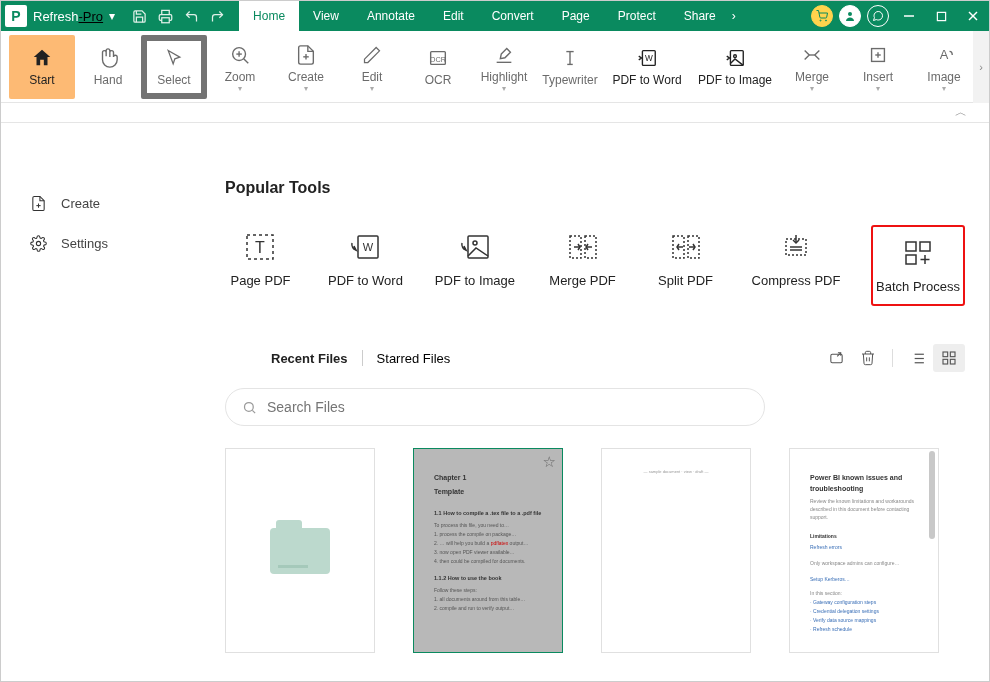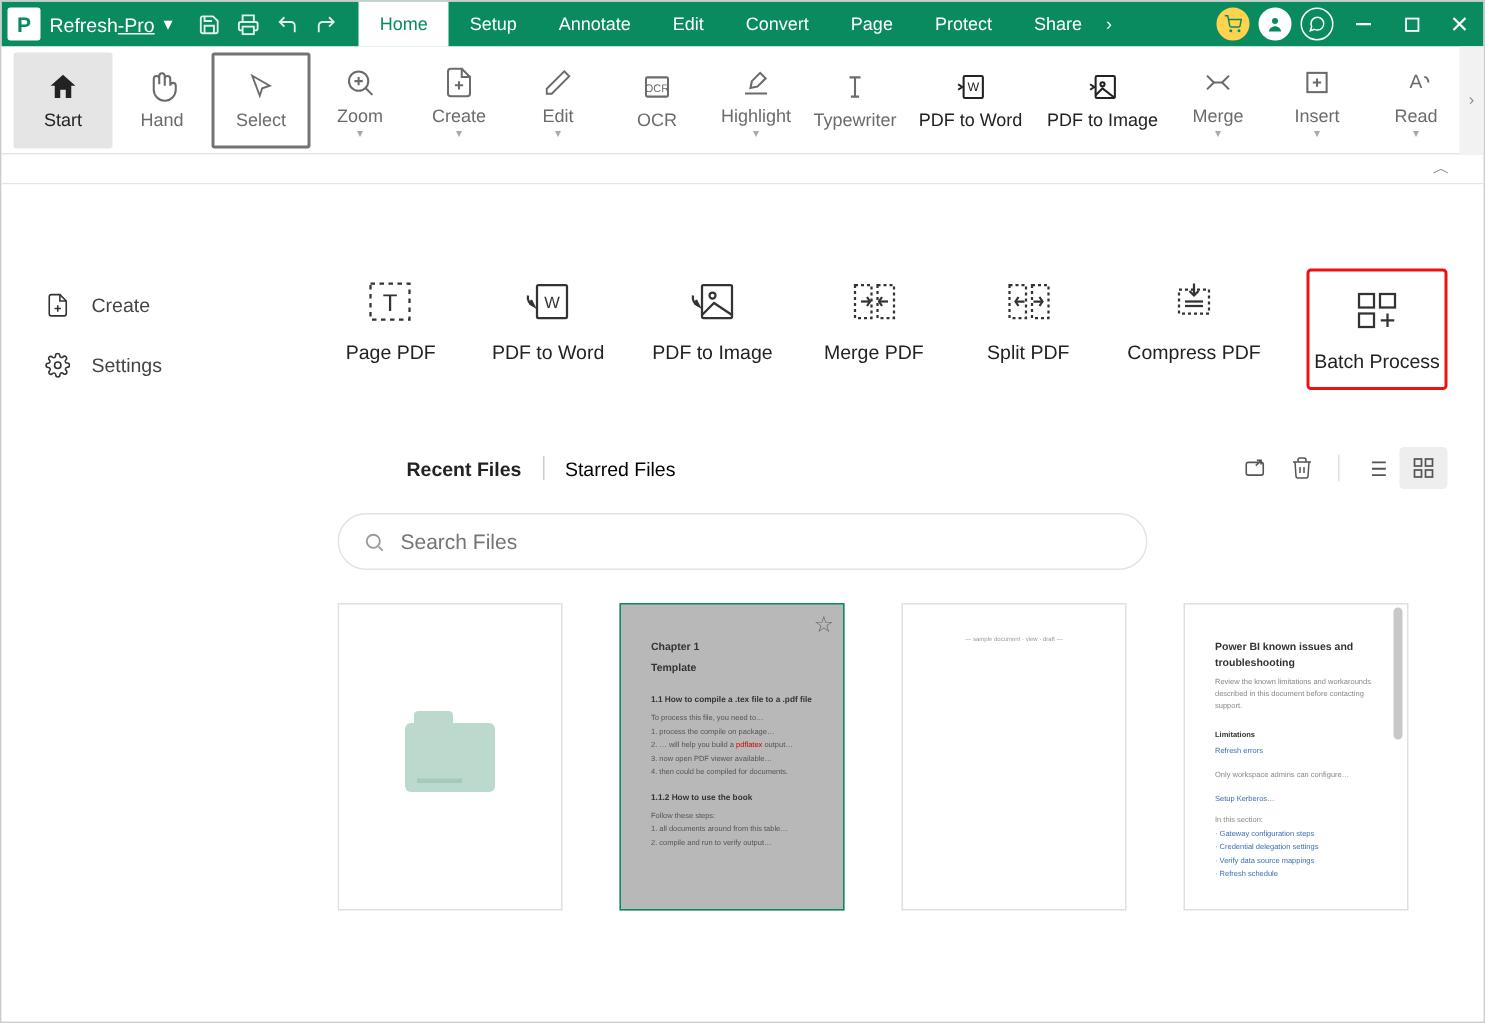--- a/index.html
+++ b/index.html
@@ -3,39 +3,39 @@
 <meta charset="utf-8">
 <style>
 * { box-sizing: border-box; margin: 0; padding: 0; }
 body { font-family: "Segoe UI", Arial, sans-serif; font-size: 13px; color: #333; background: #f5f5f5; }
 .window { width: 990px; height: 682px; margin: 0 auto; background: #fff; border: 1px solid #ccc; display: flex; flex-direction: column; overflow: hidden; position: relative; }
 
 
 .titlebar { height: 30px; background: #0a8a5f; display: flex; align-items: center; color: #fff; font-size: 12px; }
 .titlebar .logo { width: 22px; height: 22px; background: #fff; color: #0a8a5f; display: flex; align-items: center; justify-content: center; font-weight: bold; border-radius: 2px; margin-left: 4px; margin-right: 6px; font-size: 14px; }
 .titlebar .app-name { font-size: 13px; }
-.titlebar .app-name .pro { color: #ffffff; text-decoration: underline; }
+.titlebar .app-name .pro { color: #000000; text-decoration: underline; }
 .titlebar .qat { display: flex; align-items: center; margin-left: 6px; gap: 2px; }
 .titlebar .qat .qat-btn { width: 24px; height: 24px; display: flex; align-items: center; justify-content: center; color: #dff0e8; cursor: pointer; }
 .titlebar .menu { display: flex; margin-left: 10px; }
 .titlebar .menu .menu-item { padding: 4px 14px; height: 30px; display: flex; align-items: center; cursor: pointer; }
 .titlebar .menu .menu-item.active { background: #fff; color: #0a8a5f; }
 .titlebar .spacer { flex: 1; }
 .titlebar .right-icons { display: flex; align-items: center; gap: 6px; margin-right: 4px; }
 .titlebar .right-icons .circ { width: 22px; height: 22px; border: 1.5px solid #fff; border-radius: 50%; display: flex; align-items: center; justify-content: center; color: #fff; font-size: 12px; }
 .titlebar .right-icons .circ.cart { background: #ffd34d; border-color: #ffd34d; color: #0a8a5f; }
 .titlebar .win-ctrl { display: flex; }
 .titlebar .win-ctrl .wc { width: 32px; height: 30px; display: flex; align-items: center; justify-content: center; color: #fff; cursor: pointer; }
 
 
 .ribbon { height: 72px; background: #fff; border-bottom: 1px solid #e5e5e5; display: flex; align-items: center; padding: 0 4px 0 8px; position: relative; }
 .ribbon .tool { width: 66px; height: 64px; display: flex; flex-direction: column; align-items: center; justify-content: center; gap: 3px; font-size: 12px; color: #6b6b6b; cursor: pointer; border-radius: 2px; }
 .ribbon .tool.wide { width: 88px; }
-.ribbon .tool.active { background: #e5e5e5; color: #0a8a5f; }
-.ribbon .tool.selected-border { border: 2px solid #737373; }
+.ribbon .tool.active { background: #fdba74; color: #0a8a5f; }
+.ribbon .tool.selected-border { border: 6px solid #737373; }
 .ribbon .tool .ico { width: 26px; height: 24px; display: flex; align-items: center; justify-content: center; }
 .ribbon .tool .drop { font-size: 8px; color: #aaa; line-height: 4px; }
 .ribbon .tool.dark { color: #222; }
 .ribbon .overflow { position: absolute; right: 0; top: 0; width: 16px; height: 72px; background: #f2f2f2; display: flex; align-items: center; justify-content: center; color: #888; font-size: 11px; cursor: pointer; }
 .ribbon-collapse { height: 20px; background: #fff; border-bottom: 1px solid #e5e5e5; display: flex; justify-content: flex-end; align-items: center; padding-right: 22px; color: #888; font-size: 12px; }
 
 
 .body { flex: 1; display: flex; background: #fff; overflow: hidden; }
 .sidebar { width: 200px; padding: 60px 0 0 28px; }
 .sidebar .side-item { display: flex; align-items: center; gap: 14px; height: 40px; color: #444; cursor: pointer; font-size: 13px; }
@@ -111,21 +111,21 @@
         </div>
       <div class="qat-btn">
           <svg width="15" height="15" viewBox="0 0 24 24" fill="none" stroke="currentColor" stroke-width="2">
             <polyline points="15 14 20 9 15 4"></polyline>
             <path d="M4 20v-7a4 4 0 0 1 4-4h12"></path>
           </svg>
         </div>
     </div>
     <div class="menu">
       <div class="menu-item active">Home</div>
-      <div class="menu-item">Setup</div>
+      <div class="menu-item">View</div>
       <div class="menu-item">Annotate</div>
       <div class="menu-item">Edit</div>
       <div class="menu-item">Convert</div>
       <div class="menu-item">Page</div>
       <div class="menu-item">Protect</div>
       <div class="menu-item">Share</div>
     </div>
     <div class="qat-btn" style="width:16px;margin-left:2px;">›</div>
     <div class="spacer"></div>
     <div class="right-icons">
@@ -301,21 +301,21 @@
       <span>Insert</span>
       <span class="drop">▾</span>
     </div>
     <div class="tool">
       <span class="ico">
           <svg width="22" height="22" viewBox="0 0 24 24" fill="none" stroke="currentColor" stroke-width="1.5">
             <text x="12" y="16" font-size="14" text-anchor="middle" fill="currentColor" stroke="none">A</text>
             <path d="M18 8c2 0 3 2 3 4"></path>
           </svg>
         </span>
-      <span>Read</span>
+      <span>Image</span>
       <span class="drop">▾</span>
     </div>
     <div class="overflow">›</div>
   </div>
   <div class="ribbon-collapse">
     <span>︿</span>
   </div>
 
   <div class="body">
 
@@ -336,20 +336,21 @@
             <svg width="17" height="17" viewBox="0 0 24 24" fill="none" stroke="currentColor" stroke-width="1.5">
               <circle cx="12" cy="12" r="3"></circle>
               <path d="M19.4 15a1.7 1.7 0 0 0 .3 1.8l.1.1a2 2 0 1 1-2.8 2.8l-.1-.1a1.7 1.7 0 0 0-1.8-.3 1.7 1.7 0 0 0-1 1.5V21a2 2 0 1 1-4 0v-.1a1.7 1.7 0 0 0-1-1.5 1.7 1.7 0 0 0-1.8.3l-.1.1a2 2 0 1 1-2.8-2.8l.1-.1a1.7 1.7 0 0 0 .3-1.8 1.7 1.7 0 0 0-1.5-1H3a2 2 0 1 1 0-4h.1a1.7 1.7 0 0 0 1.5-1 1.7 1.7 0 0 0-.3-1.8l-.1-.1a2 2 0 1 1 2.8-2.8l.1.1a1.7 1.7 0 0 0 1.8.3h0a1.7 1.7 0 0 0 1-1.5V3a2 2 0 1 1 4 0v.1a1.7 1.7 0 0 0 1 1.5h0a1.7 1.7 0 0 0 1.8-.3l.1-.1a2 2 0 1 1 2.8 2.8l-.1.1a1.7 1.7 0 0 0-.3 1.8v0a1.7 1.7 0 0 0 1.5 1H21a2 2 0 1 1 0 4h-.1a1.7 1.7 0 0 0-1.5 1z"></path>
             </svg>
           </span>
         <span>Settings</span>
       </div>
     </div>
 
     <div class="main">
+      <div class="section-title">Popular Tools</div>
 
       <div class="tools-row">
         <div class="ptool">
           <span class="pico">
               <svg width="32" height="30" viewBox="0 0 32 30" fill="none" stroke="currentColor" stroke-width="1.5">
                 <rect x="3" y="3" width="26" height="24" stroke-dasharray="3 3"></rect>
                 <text x="16" y="21" font-size="16" text-anchor="middle" fill="currentColor" stroke="none">T</text>
               </svg>
             </span>
           <span>Page PDF</span>

